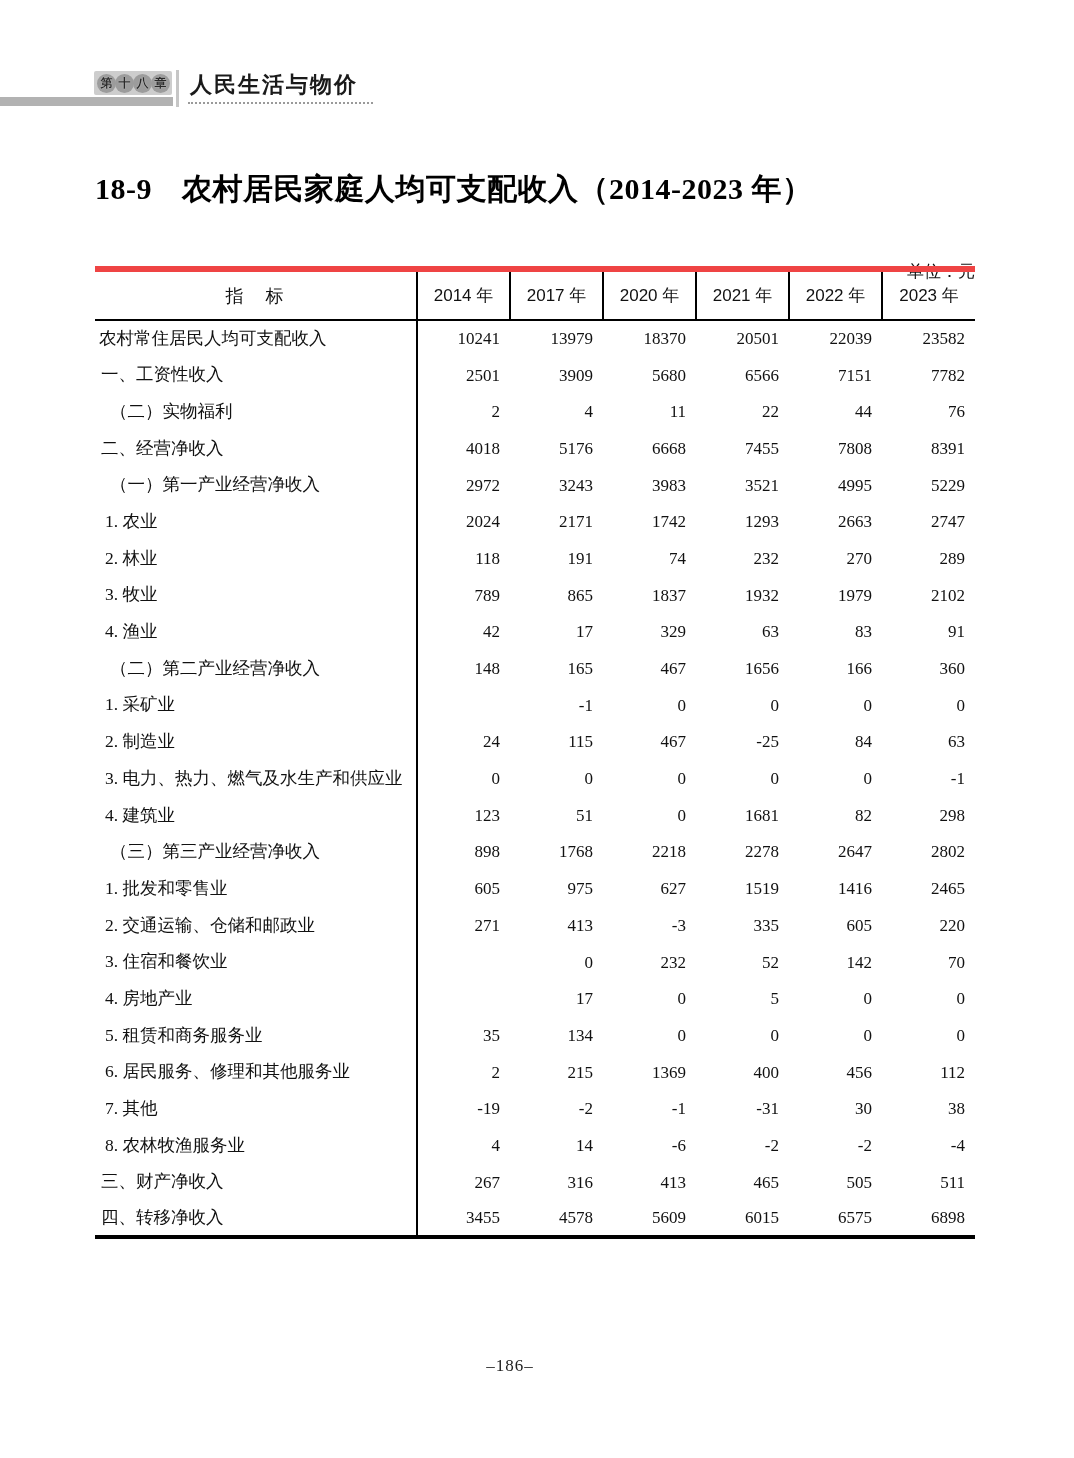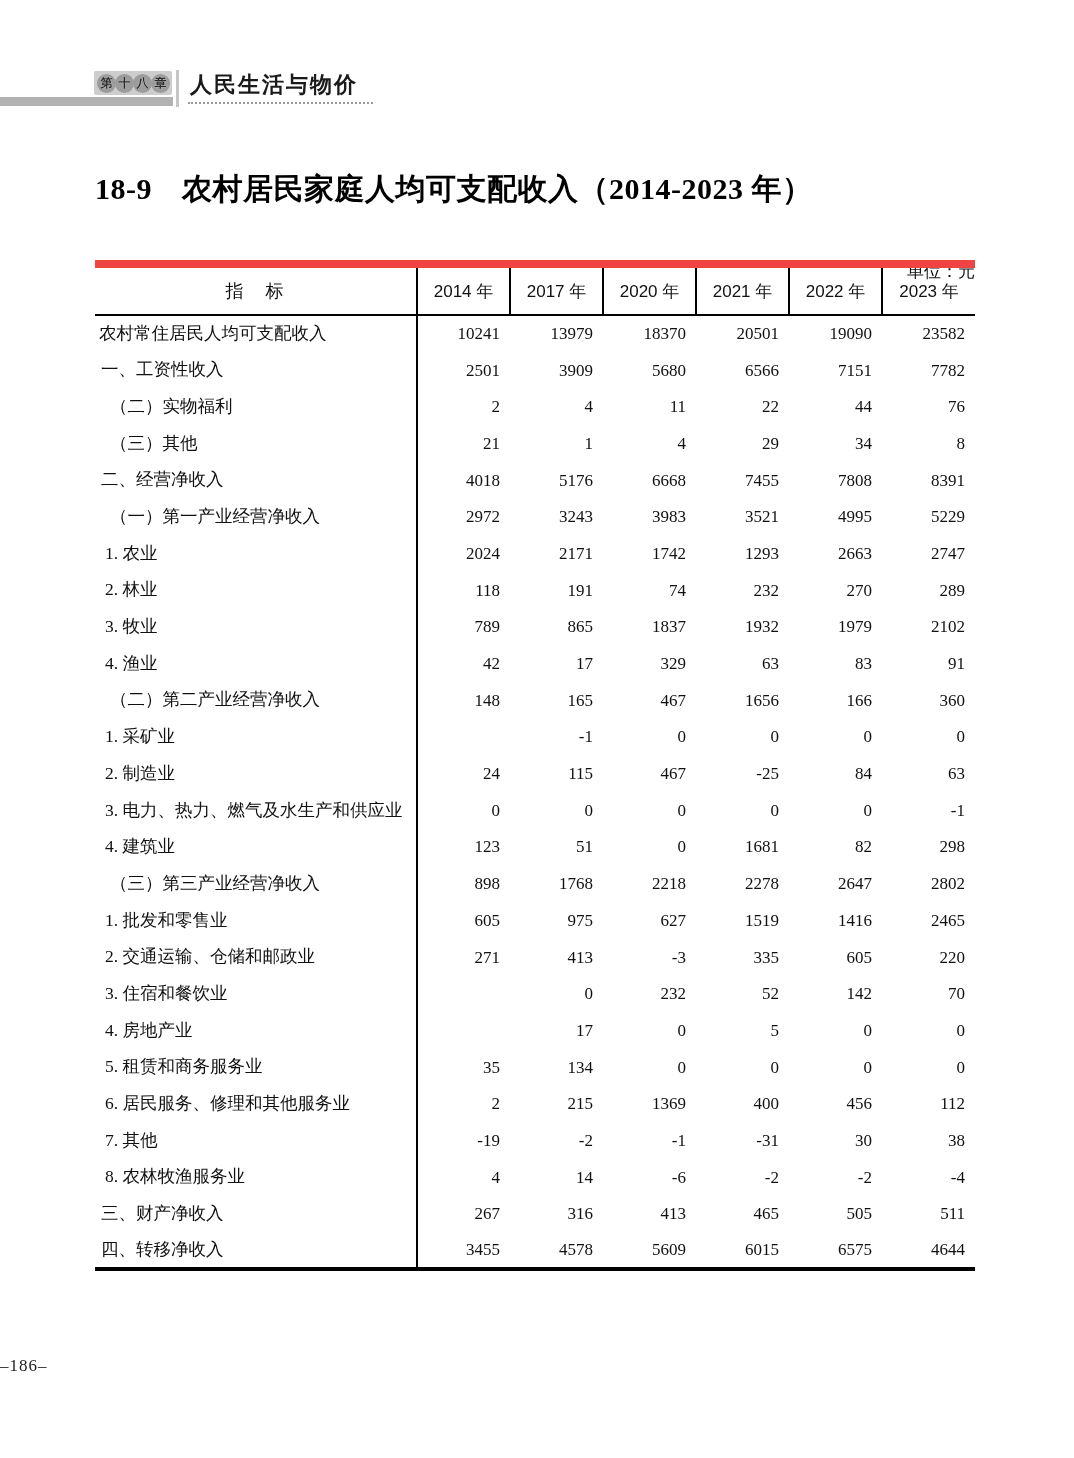--- a/index.html
+++ b/index.html
@@ -57,23 +57,23 @@
   }
   .table-title .no { margin-right: 30px; }
   .unit-label {
     position: absolute; left: 95px; top: 234px;
     width: 880px; text-align: right;
     font-size: 17px; color: #111; margin-top: 26px;
   }
 
   
   table.stat {
-    position: absolute; left: 95px; top: 260px;
+    position: absolute; left: 95px; top: 266px;
     width: 880px; border-collapse: collapse; table-layout: fixed;
-    border-top: 8px solid #ef4444;
+    border-top: 6px solid #ef4444;
     border-bottom: 4px solid #000;
   }
   table.stat col.c-stub { width: 322px; }
   table.stat col.c-year { width: 93px; }
   thead th {
     height: 51px; font-weight: normal;
     border-bottom: 2px solid #000;
     text-align: center; vertical-align: middle;
   }
   thead th.stub-h {
@@ -97,21 +97,21 @@
   }
   tbody td.num { text-align: right; padding-right: 10px; }
   .ind0 { padding-left: 4px; }
   .ind1 { padding-left: 6px; }
   .ind2 { padding-left: 15px; }
   .ind3 { padding-left: 10px; }
 
   
   .page-number {
     position: absolute; left: 0; top: 1356px;
-    width: 1020px; text-align: left;
+    width: 1020px; text-align: center;
     font-size: 17px; color: #222; letter-spacing: 1px;
   }
 </style>
 </head>
 <body>
 
 <div class="page">
 
   <div class="chapter-bar"></div>
   <div class="badge">
@@ -150,21 +150,21 @@
           <th class="year-h">2023 年</th>
         </tr>
     </thead>
     <tbody>
         <tr>
           <td class="label ind0">农村常住居民人均可支配收入</td>
           <td class="num">10241</td>
           <td class="num">13979</td>
           <td class="num">18370</td>
           <td class="num">20501</td>
-          <td class="num">19090</td>
+          <td class="num">22039</td>
           <td class="num">23582</td>
         </tr>
         <tr>
           <td class="label ind1">一、工资性收入</td>
           <td class="num">2501</td>
           <td class="num">3909</td>
           <td class="num">5680</td>
           <td class="num">6566</td>
           <td class="num">7151</td>
           <td class="num">7782</td>
@@ -172,29 +172,20 @@
         <tr>
           <td class="label ind2">（二）实物福利</td>
           <td class="num">2</td>
           <td class="num">4</td>
           <td class="num">11</td>
           <td class="num">22</td>
           <td class="num">44</td>
           <td class="num">76</td>
         </tr>
         <tr>
-          <td class="label ind2">（三）其他</td>
-          <td class="num">21</td>
-          <td class="num">1</td>
-          <td class="num">4</td>
-          <td class="num">29</td>
-          <td class="num">34</td>
-          <td class="num">8</td>
-        </tr>
-        <tr>
           <td class="label ind1">二、经营净收入</td>
           <td class="num">4018</td>
           <td class="num">5176</td>
           <td class="num">6668</td>
           <td class="num">7455</td>
           <td class="num">7808</td>
           <td class="num">8391</td>
         </tr>
         <tr>
           <td class="label ind2">（一）第一产业经营净收入</td>
@@ -376,19 +367,19 @@
           <td class="num">505</td>
           <td class="num">511</td>
         </tr>
         <tr>
           <td class="label ind1">四、转移净收入</td>
           <td class="num">3455</td>
           <td class="num">4578</td>
           <td class="num">5609</td>
           <td class="num">6015</td>
           <td class="num">6575</td>
-          <td class="num">4644</td>
+          <td class="num">6898</td>
         </tr>
       </tbody>
   </table>
 
   <div class="page-number">–186–</div>
 </div>
 
 </body></html>

